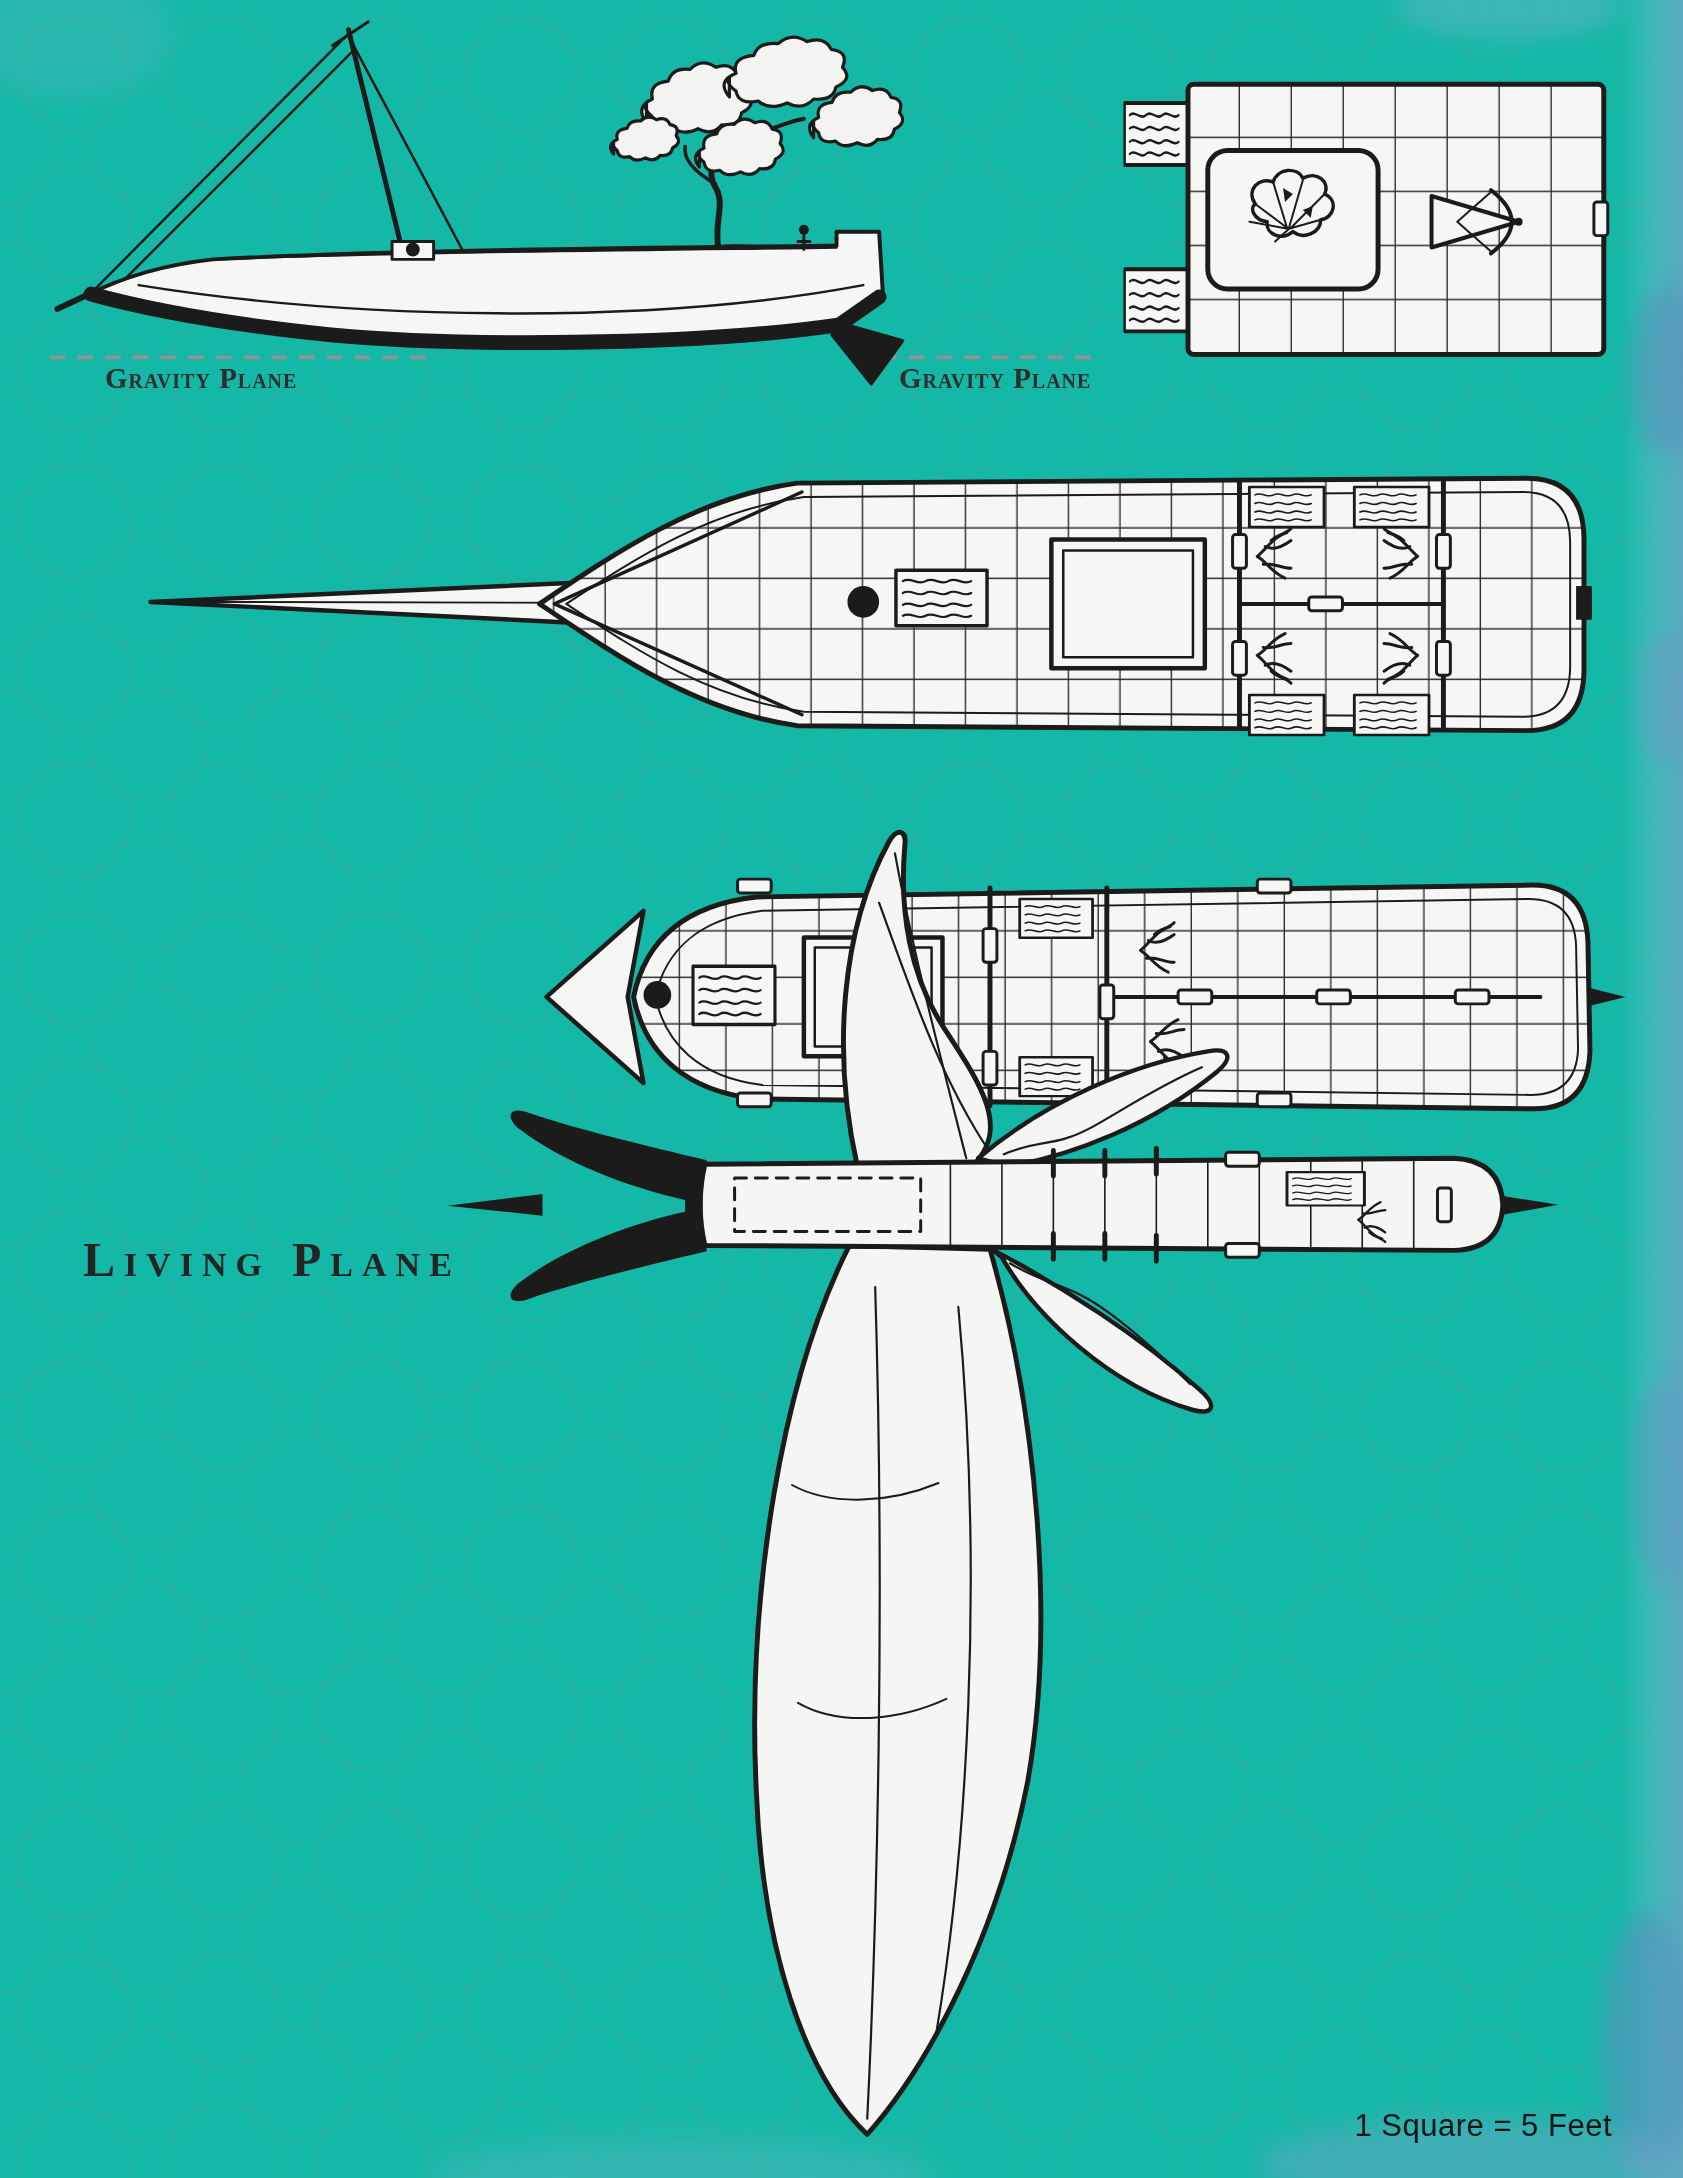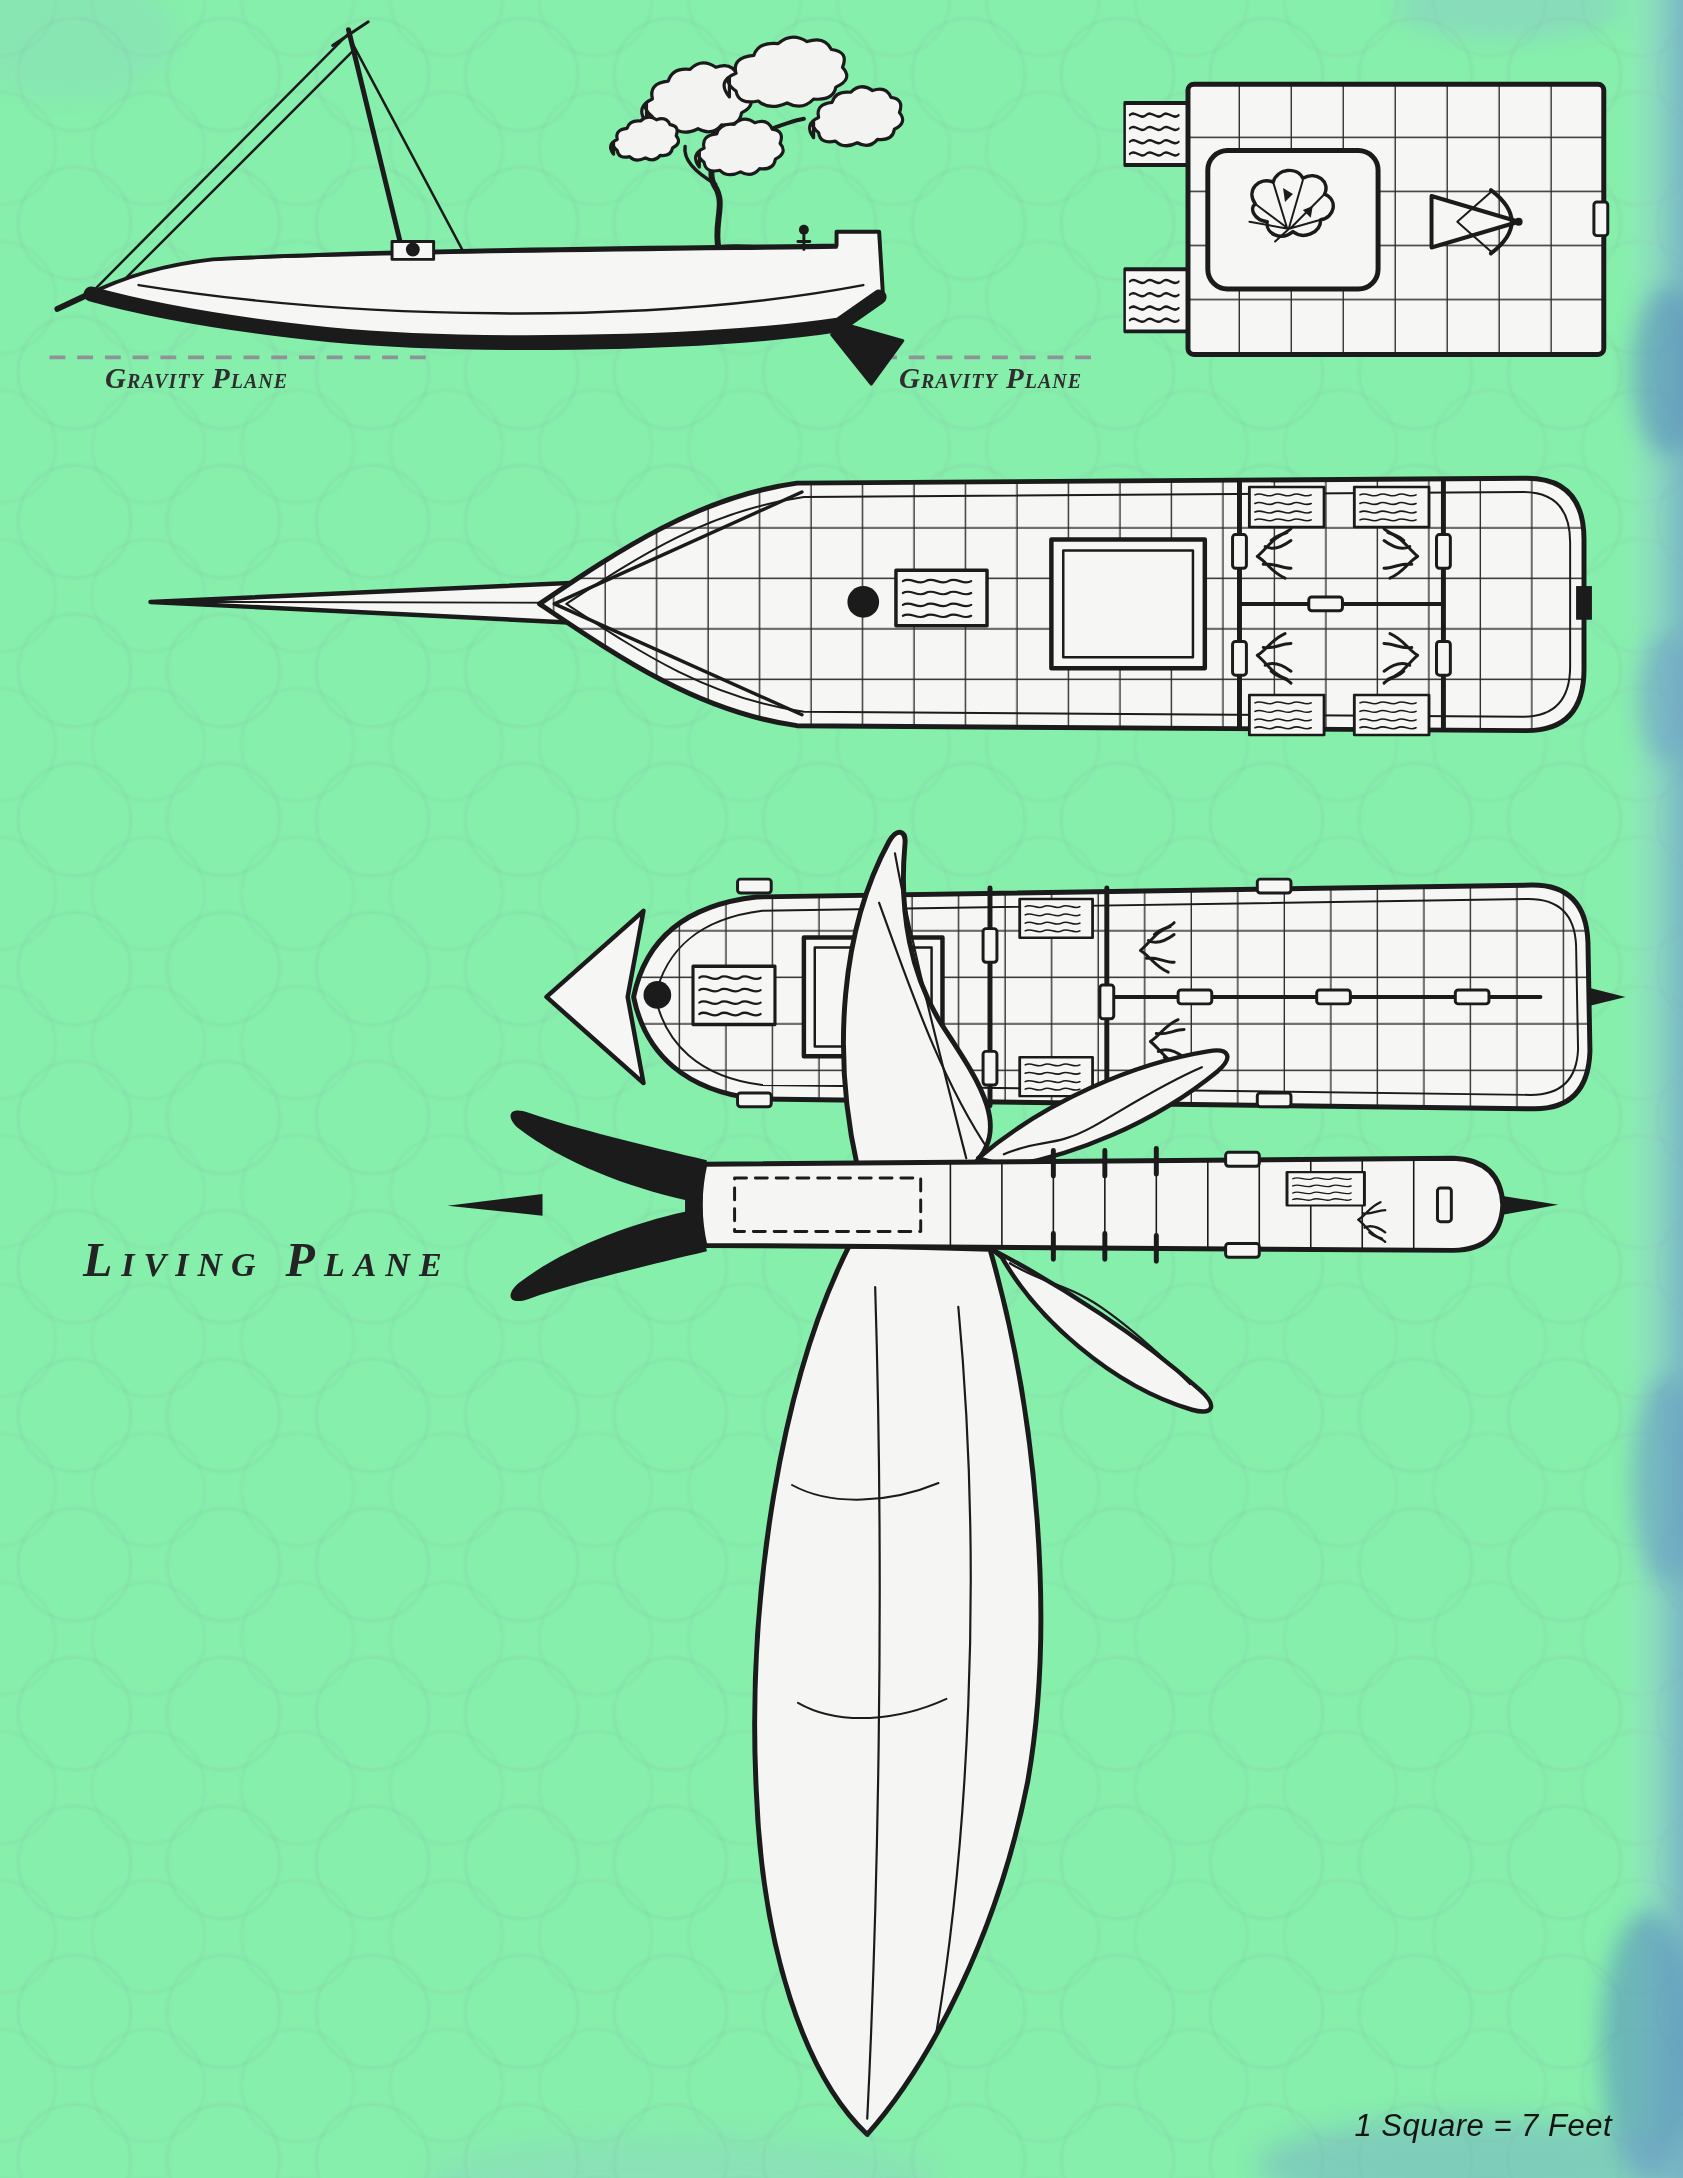--- a/index.html
+++ b/index.html
@@ -1,22 +1,21 @@
 <!DOCTYPE html>
 <html><head>
 <meta charset="utf-8">
 <style>
   html,body{margin:0;padding:0;background:#d8dadc;}
   .page{
     position:relative;
     width:1683px;height:2178px;
-    background-color:#86efac;
+    background-color:#14b8a6;
     overflow:hidden;
     font-family:"Liberation Sans",sans-serif;
-    font-style:italic;
   }
   
   .bg{
     position:absolute;inset:0;
     background-image:
       radial-gradient(circle at center, rgba(125,135,148,0) 53px, rgba(125,135,148,0.085) 56px, rgba(125,135,148,0) 60px),
       radial-gradient(circle at center, rgba(125,135,148,0) 53px, rgba(125,135,148,0.07) 56px, rgba(125,135,148,0) 60px);
     background-size:149px 149px;
     background-position:0 0,74px 74px;
   }
@@ -266,15 +265,15 @@
   <div class="blob b3"></div>
   <div class="blob b4"></div>
   <div class="blob b5"></div>
   <div class="blob b6"></div>
   <div class="blob b7"></div>
   <div class="blob b8"></div>
 
   <div class="txt gravity left">Gravity Plane</div>
   <div class="txt gravity right">Gravity Plane</div>
   <div class="txt title">Living Plane</div>
-  <div class="txt scale-note">1 Square = 7 Feet</div>
+  <div class="txt scale-note">1 Square = 5 Feet</div>
 </div>
 
 
 </body></html>

